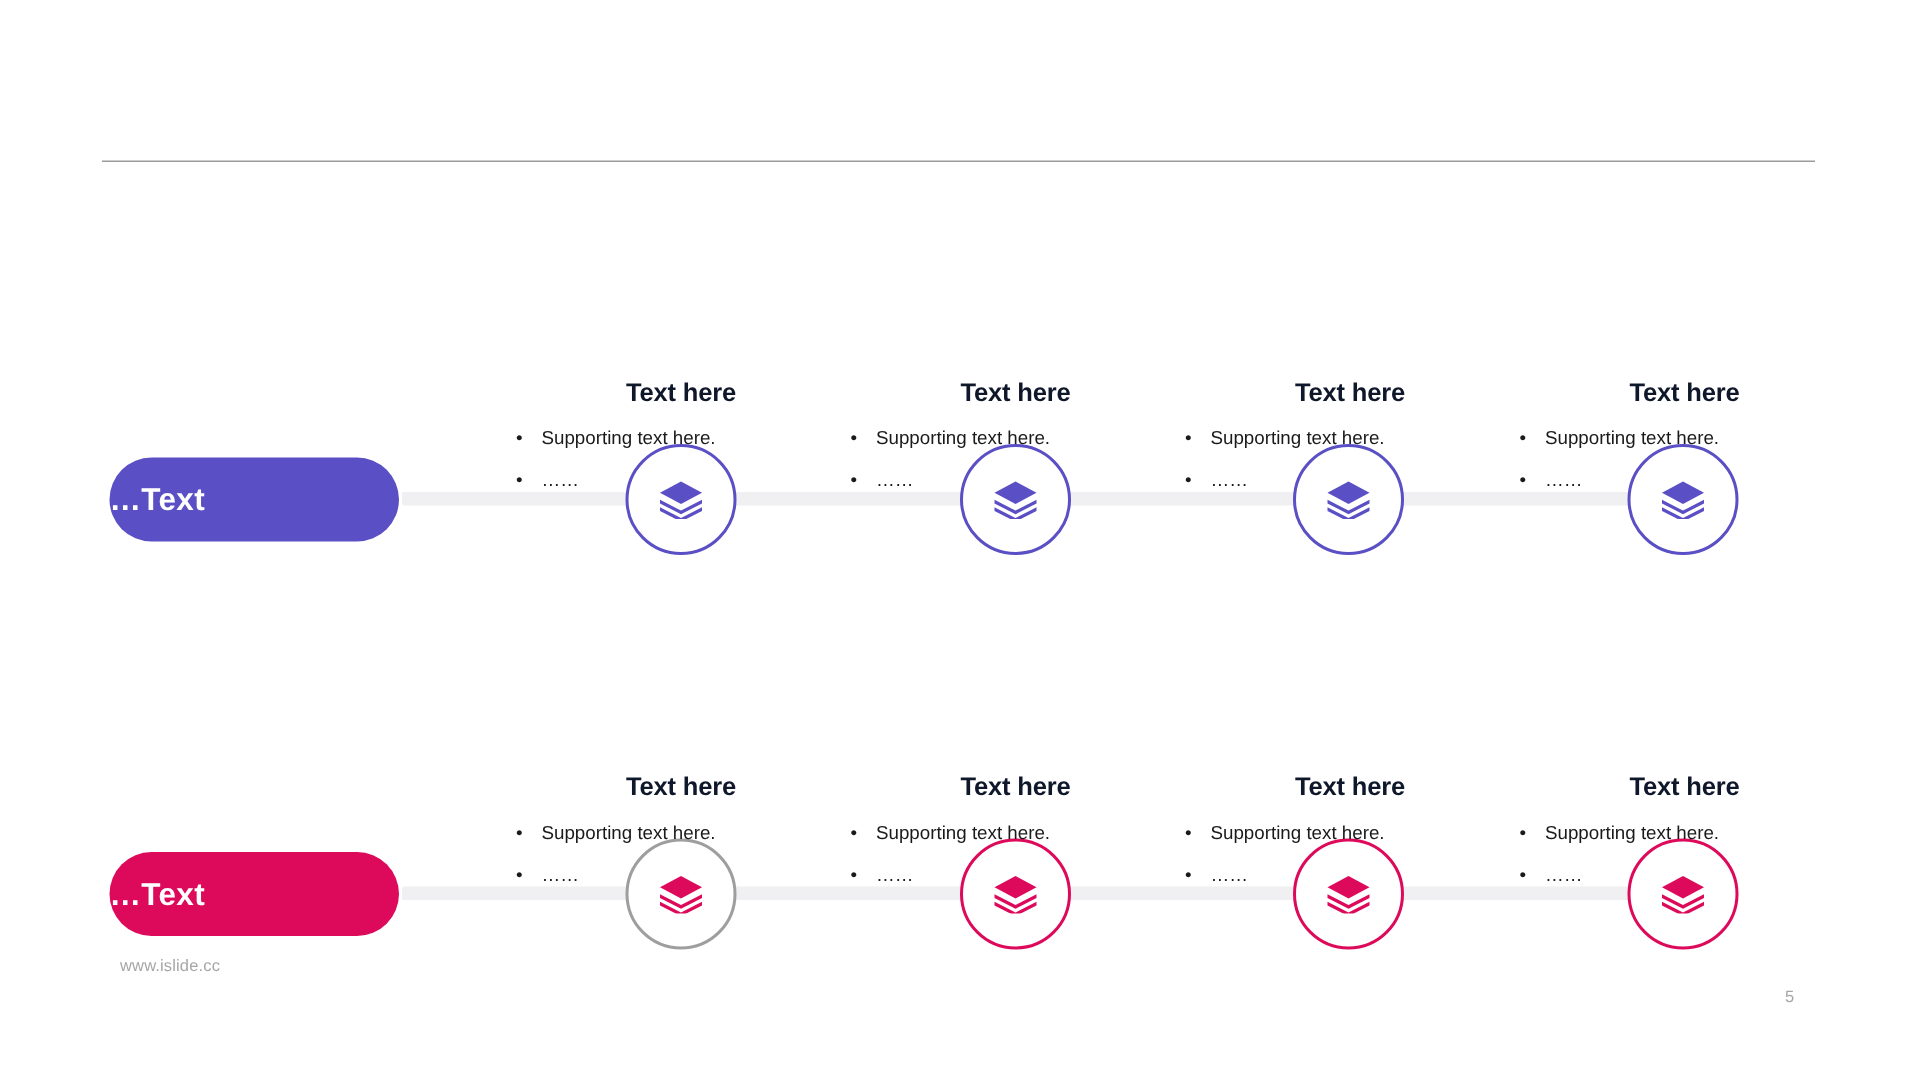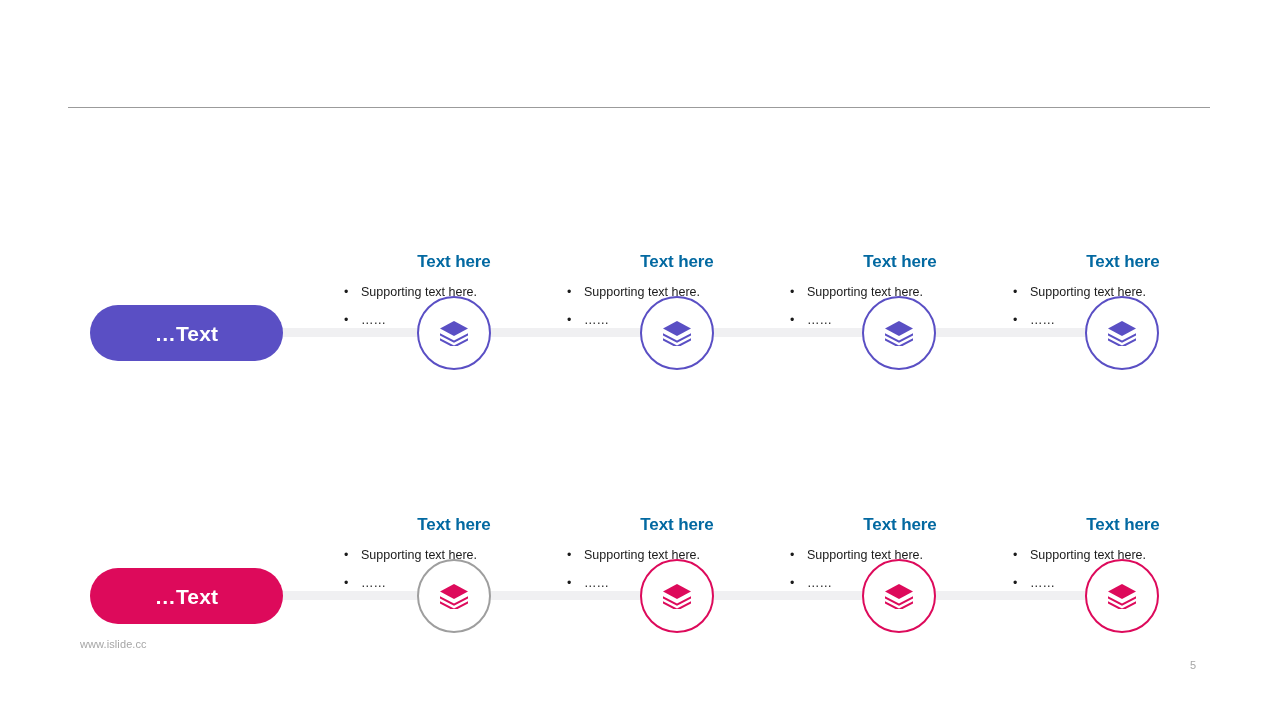--- a/index.html
+++ b/index.html
@@ -47,28 +47,28 @@
     top: 180px;
     width: 820px;
     height: 9px;
     background: #f0f0f2;
     border-radius: 1px;
   }
 
   
   .pill {
     position: absolute;
-    left: 90px;
+    left: 73px;
     top: 157px;
     width: 193px;
     height: 56px;
     border-radius: 28px;
     display: flex;
     align-items: center;
-    justify-content: center;
+    justify-content: flex-start;
     box-sizing: border-box;
   }
   .pill-label {
     color: #ffffff;
     font-size: 21px;
     font-weight: bold;
     letter-spacing: 0.2px;
     line-height: 1;
     white-space: nowrap;
   }
@@ -91,21 +91,21 @@
 
   
   .col {
     position: absolute;
     top: 252px;
     width: 230px;
   }
   .col-title {
     font-size: 17px;
     font-weight: bold;
-    color: #0369a1;
+    color: #0f172a;
     text-align: center;
     margin: 0 0 14px 0;
     line-height: 1.2;
     letter-spacing: -0.1px;
   }
   .bullets {
     list-style: none;
     margin: 0;
     padding: 0;
   }

